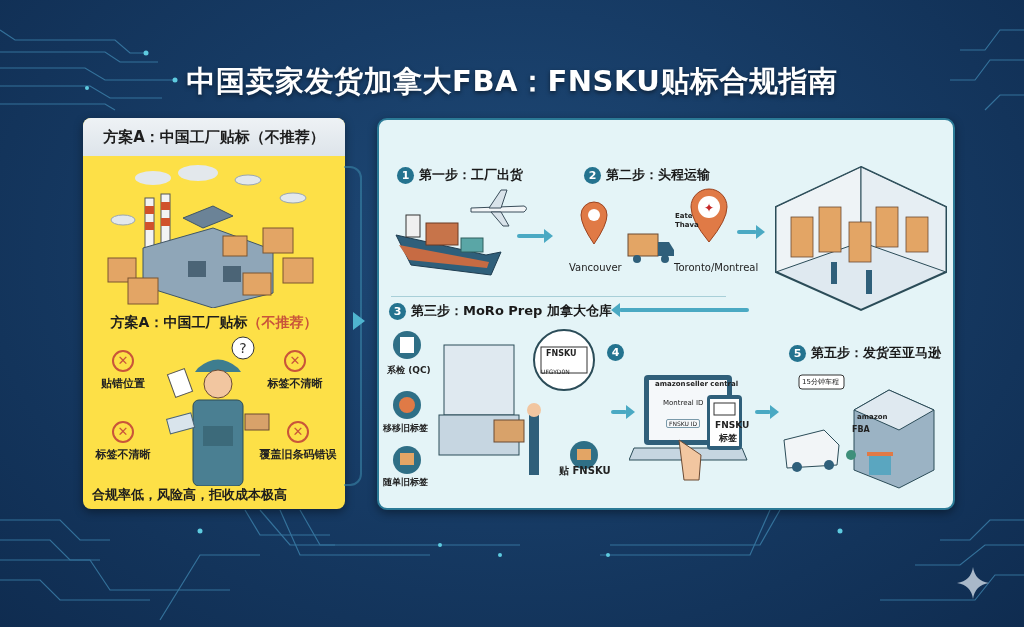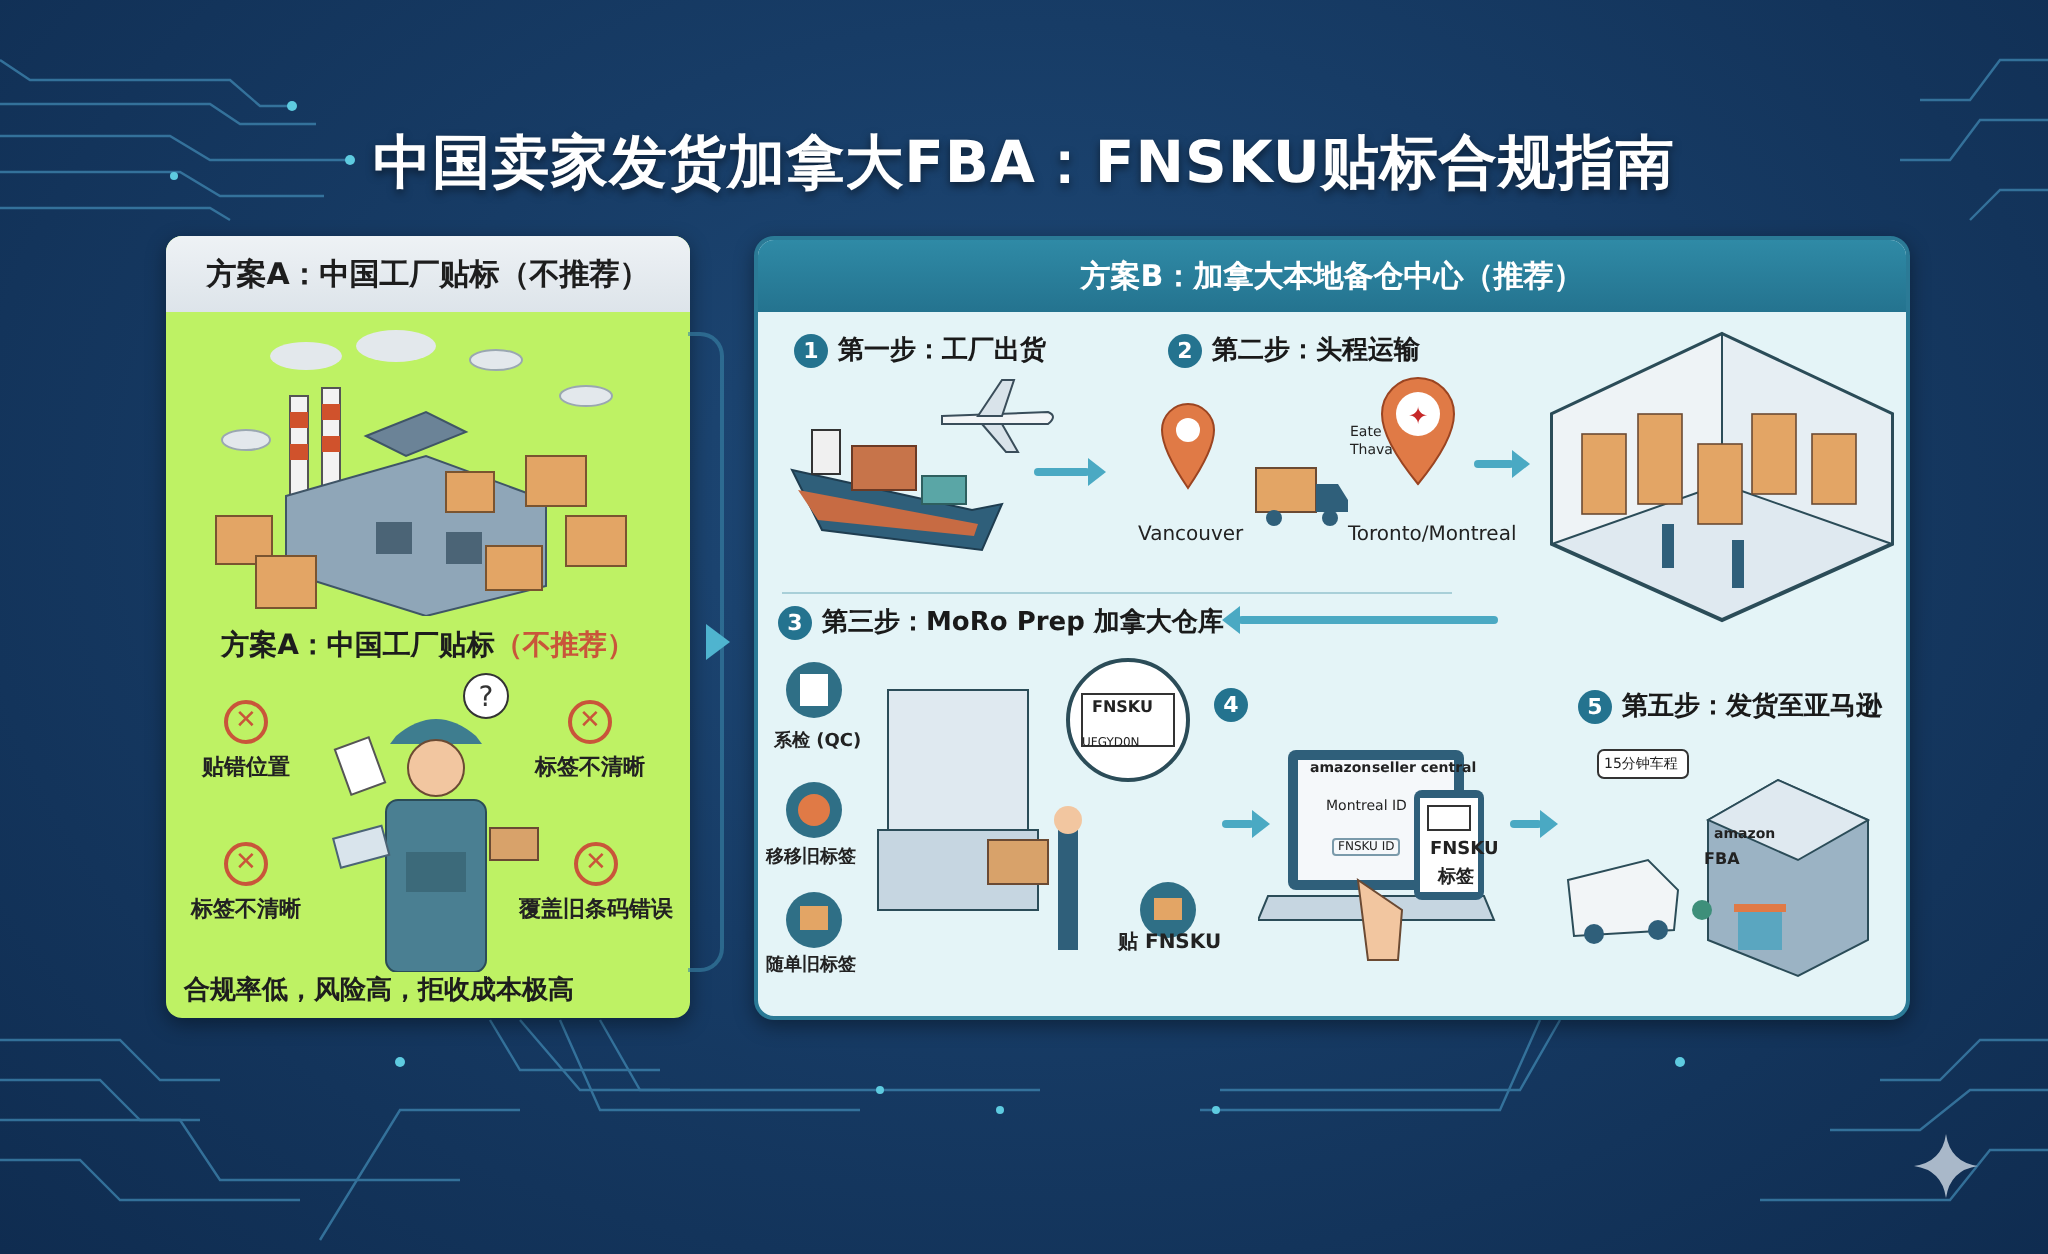--- a/index.html
+++ b/index.html
@@ -12,21 +12,21 @@
   }
   .circuit { position: absolute; left: 0; top: 0; width: 1024px; height: 627px; pointer-events: none; }
   .title {
     position: absolute; left: 0; top: 62px; width: 1024px; text-align: center;
     font-size: 29px; font-weight: bold; color: #ffffff; letter-spacing: 0.5px;
     text-shadow: 0 2px 4px rgba(0,0,0,0.5);
   }
   
   .panel-a {
     position: absolute; left: 83px; top: 118px; width: 262px; height: 391px;
-    background: #bef264; border-radius: 8px; overflow: hidden;
+    background: #fde047; border-radius: 8px; overflow: hidden;
     box-shadow: 0 3px 10px rgba(0,0,0,0.4);
   }
   .panel-a-head {
     height: 38px; background: linear-gradient(#eef2f5, #dde4ea);
     font-size: 15px; font-weight: bold; text-align: center; line-height: 38px; color: #1d1d1d;
   }
   .illus { position: absolute; }
   .subhead-a {
     position: absolute; left: 0; top: 196px; width: 262px; text-align: center;
     font-size: 14px; font-weight: bold; color: #1d1d1d;
@@ -182,21 +182,20 @@
     <span>覆盖旧条码错误</span>
   </div>
 
   <div class="summary-a">合规率低，风险高，拒收成本极高</div>
 </section>
 
 <div class="bracket"></div>
 <div class="ab-arrow"></div>
 
 <section class="panel-b">
-  <div class="panel-b-head">方案B：加拿大本地备仓中心（推荐）</div>
 
   <div class="step" style="left:18px;top:46px">
     <span class="num">1</span>
     <span>第一步：工厂出货</span>
   </div>
   <div class="step" style="left:205px;top:46px">
     <span class="num">2</span>
     <span>第二步：头程运输</span>
   </div>
 
@@ -221,21 +220,21 @@
     <rect x="1" y="2" width="30" height="22" fill="#e3a565" stroke="#6b4a33"></rect>
     <path d="M31 10 L42 10 L47 18 L47 24 L31 24 Z" fill="#2f5f7a"></path>
     <circle cx="10" cy="27" r="4" fill="#2f5f7a"></circle>
       <circle cx="38" cy="27" r="4" fill="#2f5f7a"></circle>
   </svg>
   <svg class="illus" style="left:310px;top:68px" width="40" height="55" viewBox="0 0 40 55">
     <path d="M20 54 Q2 32 2 19 A18 18 0 0 1 38 19 Q38 32 20 54 Z" fill="#e07a46" stroke="#9b4421"></path>
     <circle cx="20" cy="19" r="11" fill="#fff"></circle>
     <text x="20" y="24" font-size="12" text-anchor="middle" fill="#c62828" font-family="DejaVu Sans, sans-serif">✦</text>
   </svg>
-  <div class="small" style="left:296px;top:92px;font-size:7px;font-weight:normal;white-space:pre;line-height:9px">Eate
+  <div class="small" style="left:296px;top:92px;font-size:7px;font-weight:bold;white-space:pre;line-height:9px">Eate
 Thava</div>
   <div class="city" style="left:190px;top:142px">Vancouver</div>
   <div class="city" style="left:295px;top:142px">Toronto/Montreal</div>
   <div class="arr" style="left:358px;top:110px;width:20px"></div>
 
   <svg class="illus" style="left:392px;top:42px" width="180" height="150" viewBox="0 0 180 150">
     <polygon points="90,5 175,45 175,110 90,148 5,110 5,45" fill="#dfe9f0" stroke="#2b4c58" stroke-width="2"></polygon>
     <polygon points="90,5 90,80 5,110 5,45" fill="#eef3f6" stroke="#2b4c58"></polygon>
     <polygon points="90,5 175,45 175,110 90,80" fill="#e6eef3" stroke="#2b4c58"></polygon>
     <g fill="#e3a565" stroke="#6b4a33" stroke-width="0.8">

